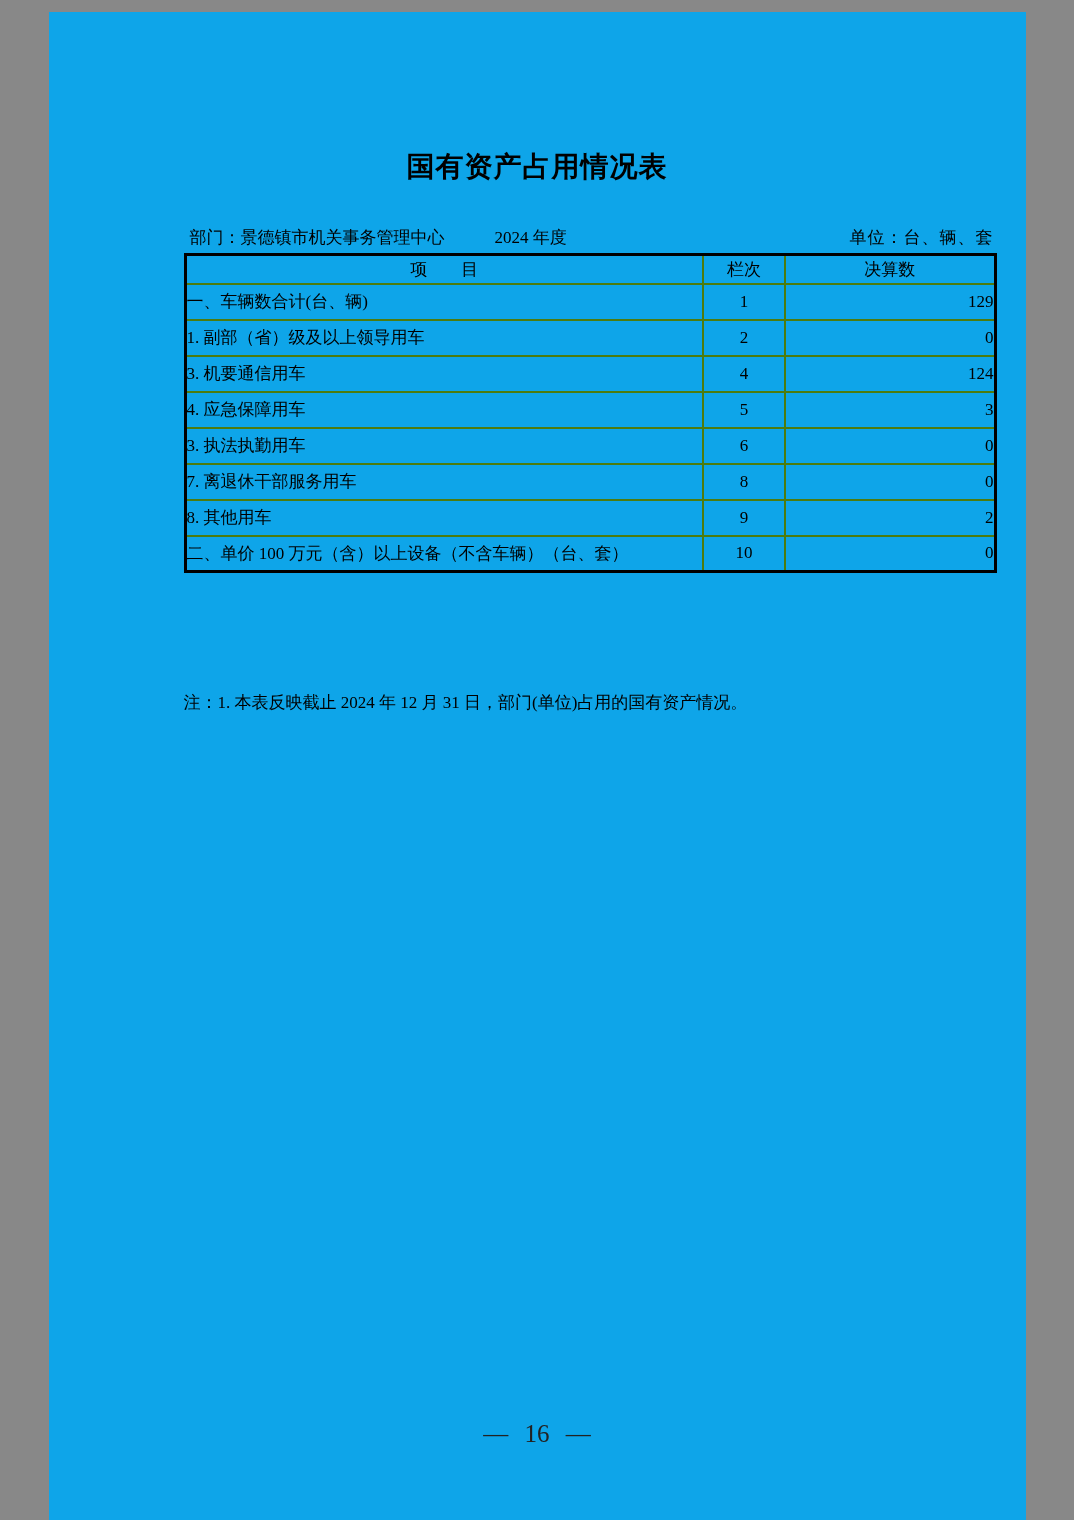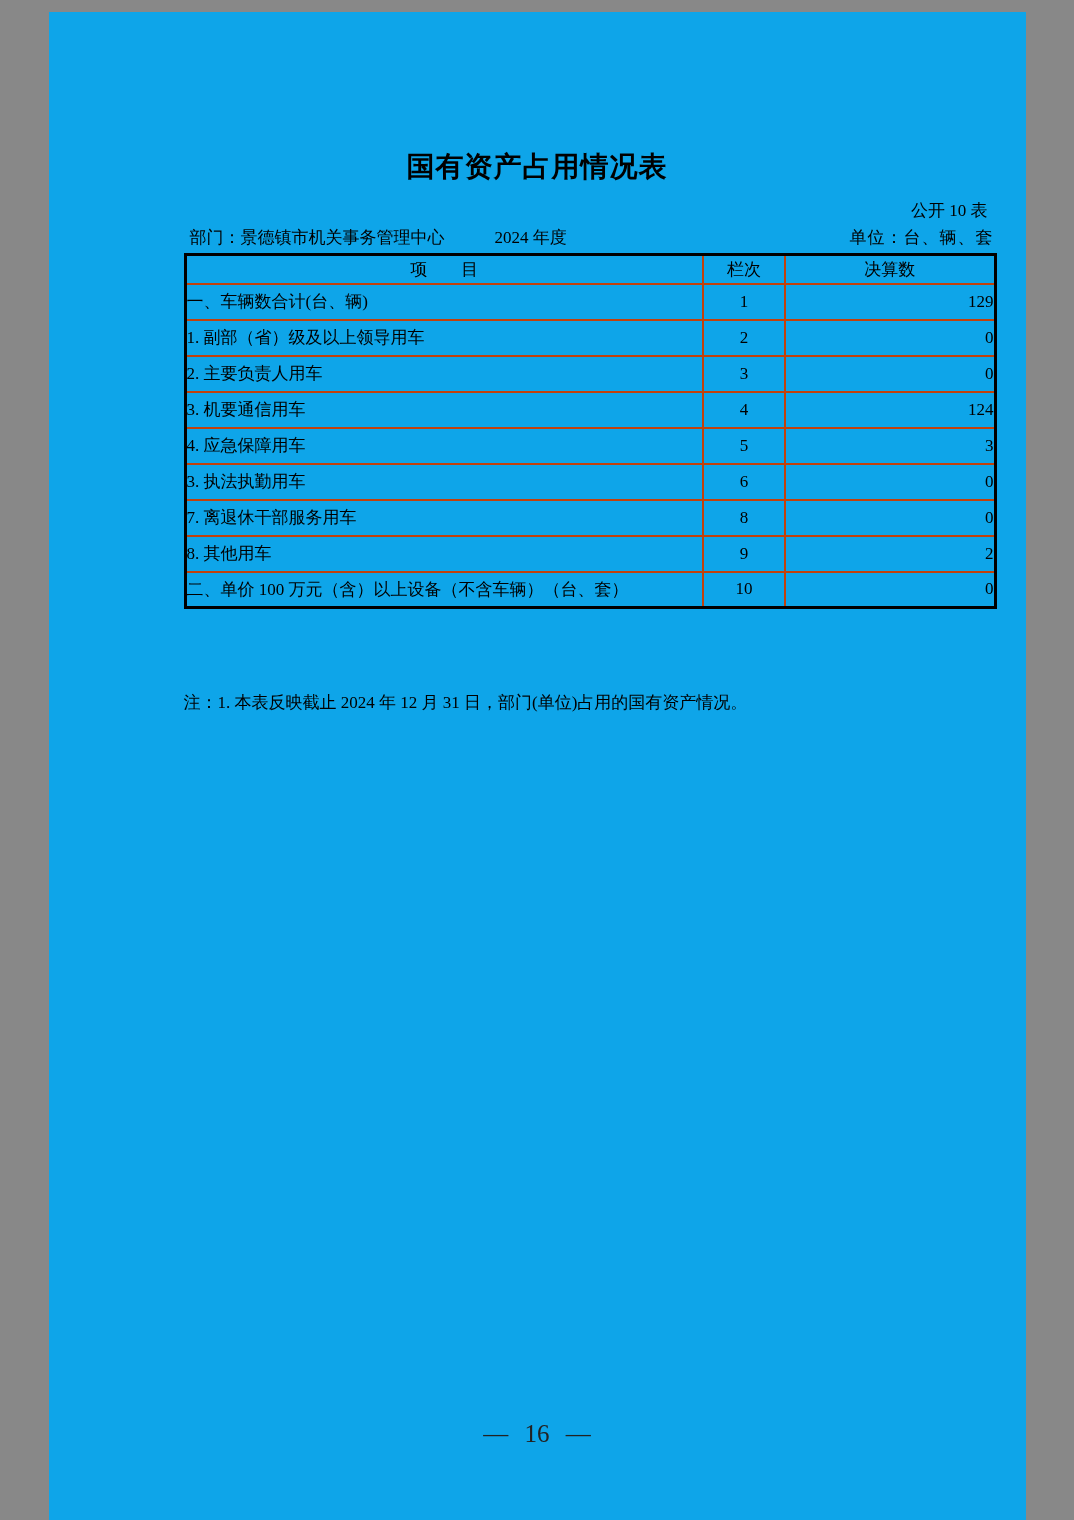--- a/index.html
+++ b/index.html
@@ -50,21 +50,21 @@
     position: absolute;
     top: 241px;
     left: 135px;
     width: 810px;
     border-collapse: collapse;
     table-layout: fixed;
     font-size: 17px;
     color: #000;
   }
   table.assets th, table.assets td {
-    border: 2px solid #c2410c;
+    border: 2px solid #4d7c0f;
     padding: 0;
     overflow: hidden;
     white-space: nowrap;
   }
   table.assets { border: 3px solid #000; }
   table.assets th {
     height: 29px;
     font-weight: normal;
     text-align: center;
     vertical-align: middle;
@@ -97,21 +97,20 @@
     color: #222;
   }
 </style>
 </head>
 <body>
 
 <div class="page">
 
   <h1 class="title">国有资产占用情况表</h1>
 
-  <div class="meta-right">公开 10 表</div>
 
   <div class="meta-row">
     <span>部门：景德镇市机关事务管理中心</span>
     <span class="year">2024 年度</span>
     <span class="unit">单位：台、辆、套</span>
   </div>
 
   <table class="assets">
     <colgroup>
       <col style="width:518px">
@@ -131,25 +130,20 @@
     <td class="col-no">1</td>
     <td class="col-val">129</td>
   </tr>
 
   <tr>
     <td class="col-item indent">1. 副部（省）级及以上领导用车</td>
     <td class="col-no">2</td>
     <td class="col-val">0</td>
   </tr>
 
-  <tr>
-    <td class="col-item indent">2. 主要负责人用车</td>
-    <td class="col-no">3</td>
-    <td class="col-val">0</td>
-  </tr>
 
   <tr>
     <td class="col-item indent">3. 机要通信用车</td>
     <td class="col-no">4</td>
     <td class="col-val">124</td>
   </tr>
 
   <tr>
     <td class="col-item indent">4. 应急保障用车</td>
     <td class="col-no">5</td>

